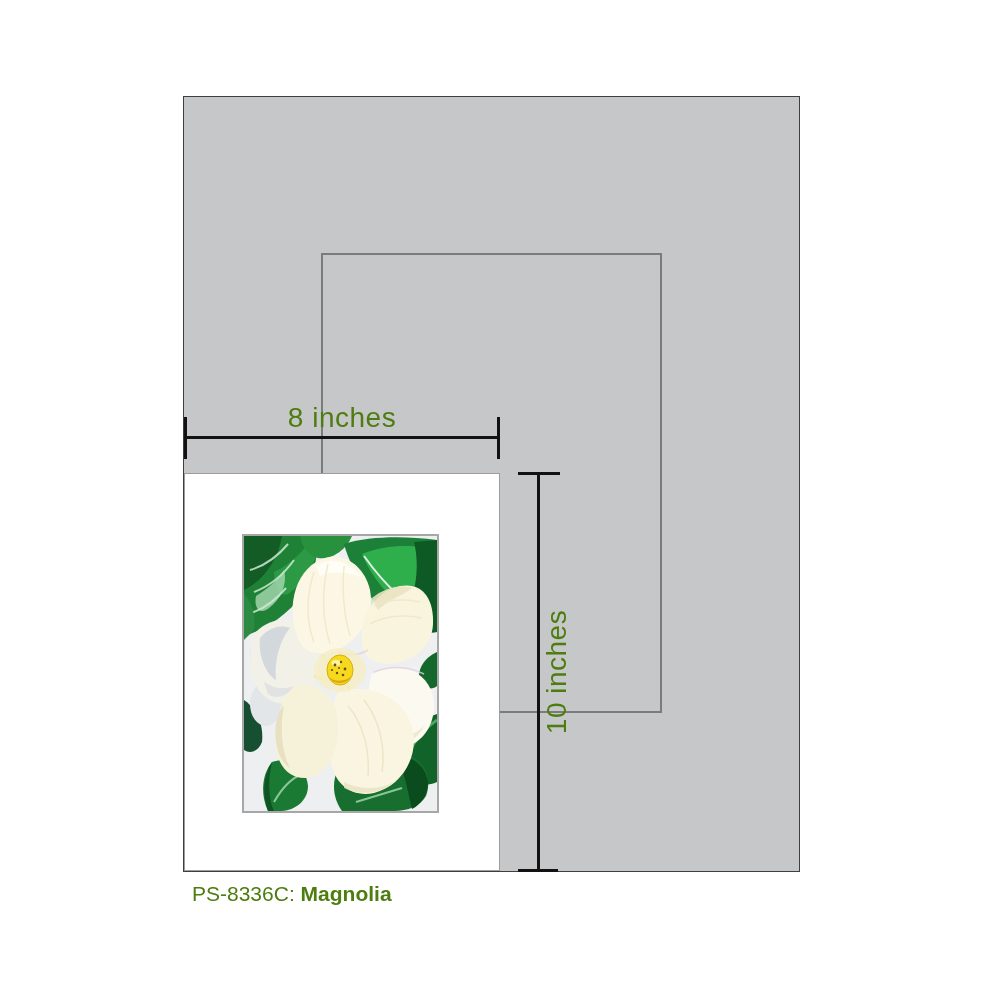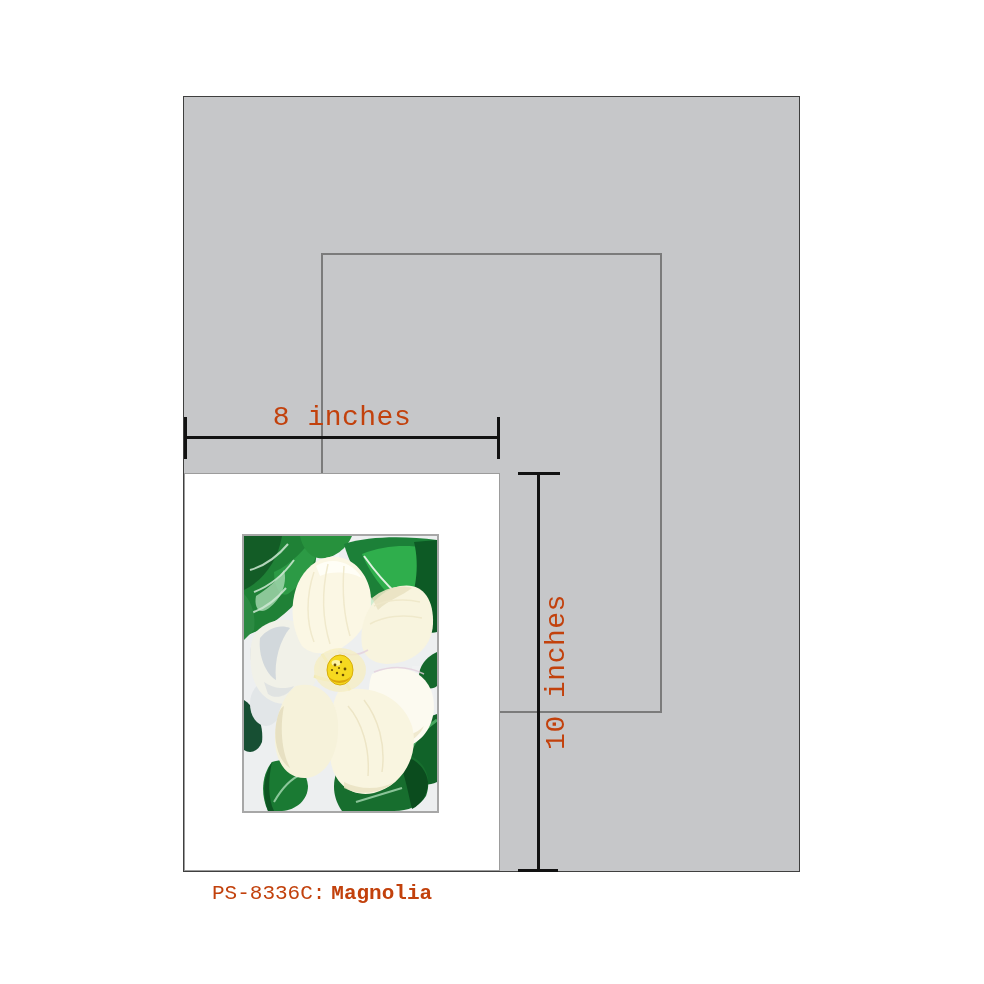--- a/index.html
+++ b/index.html
@@ -2,22 +2,22 @@
 <html><head>
 <meta charset="utf-8">
 <style>
   html, body { margin: 0; padding: 0; background: #ffffff; }
   #screen {
     position: relative;
     width: 984px;
     height: 984px;
     background: #ffffff;
     overflow: hidden;
-    font-family: Liberation Mono, monospace;
-    color: #c2410c;
+    font-family: Liberation Sans, sans-serif;
+    color: #4d7c0f;
   }
   .abs { position: absolute; }
 
   
   #mat {
     left: 183px; top: 96px;
     width: 617px; height: 776px;
     background: #c6c7c9;
     border: 1.5px solid #3f3f3f;
     box-sizing: border-box;
@@ -71,21 +71,21 @@
     transform-origin: 0 0;
     transform: rotate(-90deg) translateX(-400px);
     text-align: center;
     font-size: 28px;
     line-height: 34px;
     letter-spacing: 0.5px;
     white-space: nowrap;
   }
 
   #caption {
-    left: 212px; top: 882px;
+    left: 192px; top: 882px;
     font-size: 21px;
     line-height: 24px;
     white-space: nowrap;
   }
   #caption .title { font-weight: 700; margin-left: 0.28em; }
 </style>
 </head>
 <body>
 
 <div id="screen">

